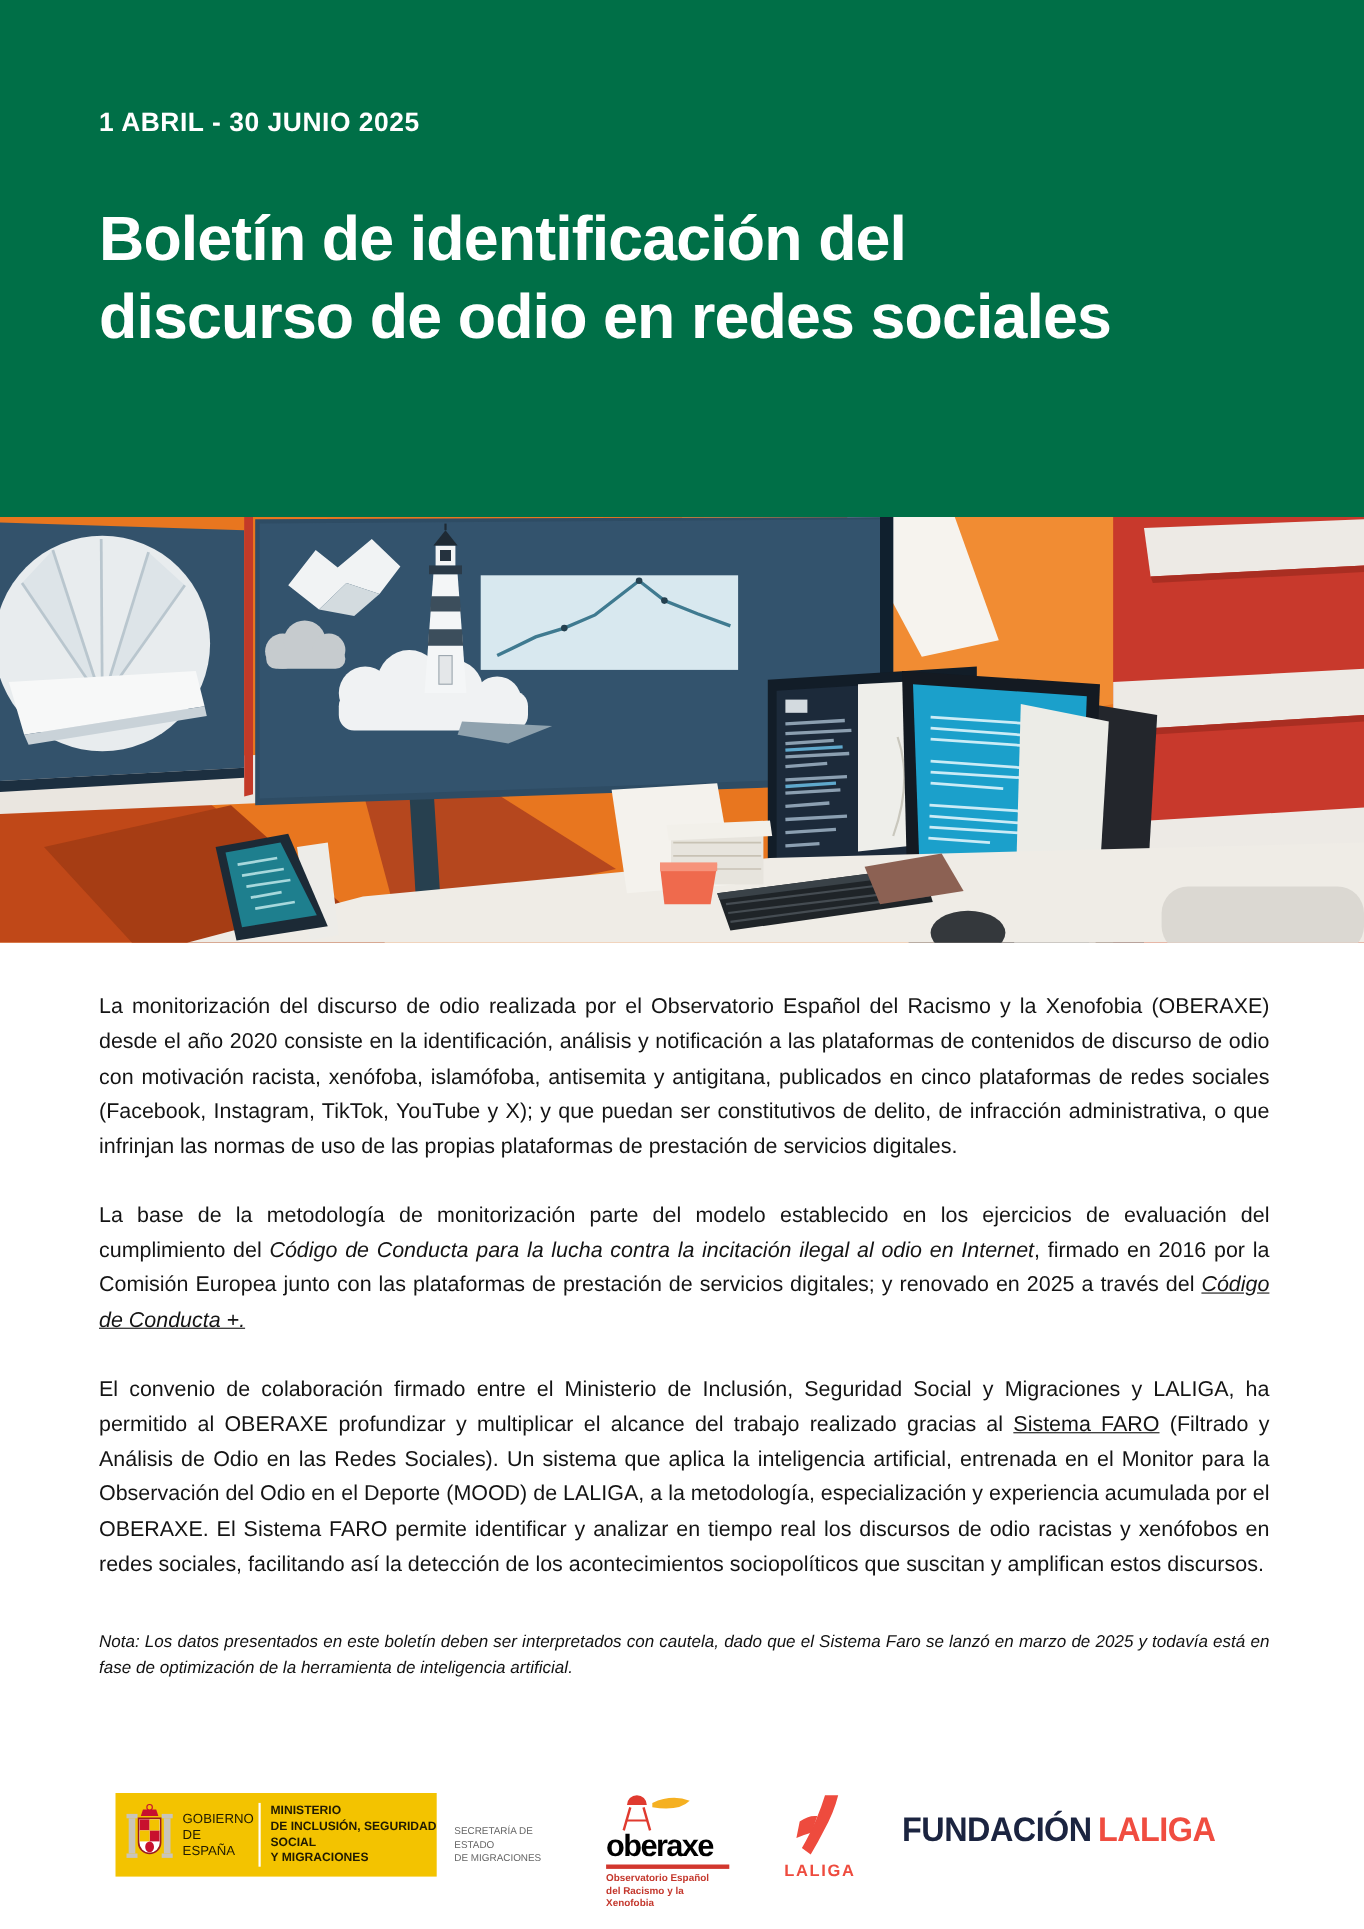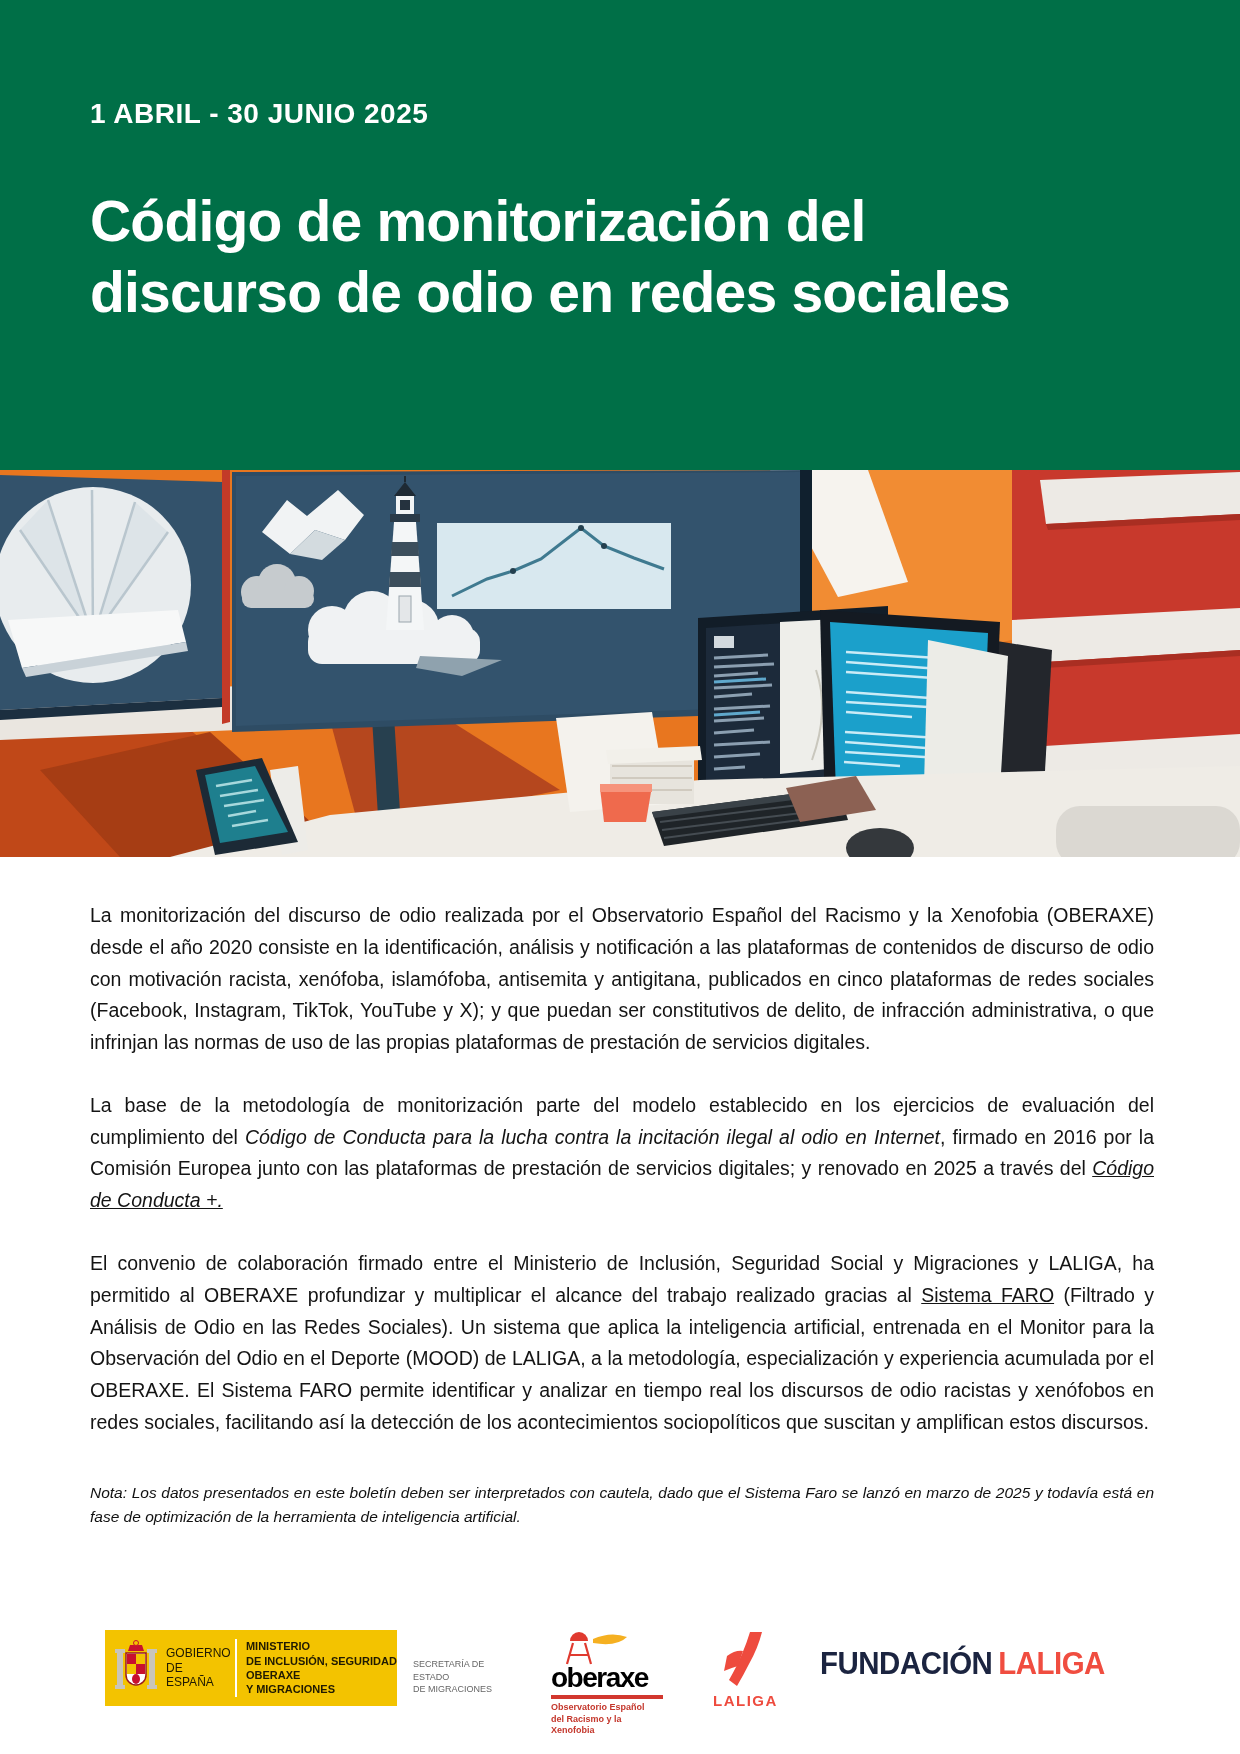--- a/index.html
+++ b/index.html
@@ -2,21 +2,21 @@
 <html><head>
 <meta charset="utf-8">
 <style>
   html,body{margin:0;padding:0;background:#9a9a9a;}
   .page{position:relative;width:1240px;height:1754px;margin:0 auto;background:#ffffff;
         font-family:"Liberation Sans",sans-serif;overflow:hidden;}
 
   
   .green-header{position:absolute;top:0;left:0;width:1240px;height:470px;background:#006F47;
                 box-sizing:border-box;padding:98px 88px 0 90px;color:#fff;}
-  .date-range{font-size:28px;font-weight:bold;letter-spacing:.5px;}
+  .date-range{font-size:24px;font-weight:bold;letter-spacing:.5px;}
   .hero-title{margin-top:56px;font-size:57px;font-weight:bold;line-height:1.25;letter-spacing:-.8px;}
 
   
   .hero{position:absolute;top:470px;left:0;width:1240px;height:387px;}
   .hero svg{display:block;}
 
   
   .content{position:absolute;top:857px;left:0;width:1240px;box-sizing:border-box;
            padding:43px 86px 0 90px;color:#141414;}
   .para{font-size:19.5px;line-height:1.63;text-align:justify;margin:0 0 31px 0;}
@@ -46,21 +46,21 @@
   .eu-caption{font-size:13px;font-weight:bold;color:#2653A6;line-height:1.25;margin-top:7px;white-space:pre-line;}
 </style>
 </head>
 <body>
 
 <div class="page">
 
   <header class="green-header">
     <div class="date-range">1 ABRIL - 30 JUNIO 2025</div>
     <div class="hero-title">
-      <div>Código de monitorización del</div>
+      <div>Boletín de identificación del</div>
       <div>discurso de odio en redes sociales</div>
     </div>
   </header>
 
   <div class="hero">
     <svg width="1240" height="387" viewBox="0 0 1240 387">
 
       <rect x="0" y="0" width="1240" height="387" fill="#E8761F"></rect>
       <polygon points="620,0 1012,0 1012,170 700,235" fill="#F18C33"></polygon>
       <polygon points="640,0 770,0 700,150 600,92" fill="#F0903A"></polygon>
@@ -257,21 +257,21 @@
         <rect x="14" y="15" width="9" height="10" fill="#C8102E"></rect>
         <rect x="23" y="25" width="9" height="10" fill="#C8102E"></rect>
         <rect x="23" y="15" width="9" height="10" fill="#F3C300"></rect>
         <rect x="14" y="25" width="9" height="10" fill="#F3C300"></rect>
         <ellipse cx="23" cy="40" rx="4" ry="5" fill="#C8102E"></ellipse>
       </svg>
       <div class="gov-name">GOBIERNO
 DE ESPAÑA</div>
       <div class="gov-divider"></div>
       <div class="gov-ministry">MINISTERIO
-DE INCLUSIÓN, SEGURIDAD OBERAXE
+DE INCLUSIÓN, SEGURIDAD SOCIAL
 Y MIGRACIONES</div>
     </div>
 
     <div class="secretaria">SECRETARÍA DE ESTADO
 DE MIGRACIONES</div>
 
     <div class="oberaxe">
       <svg width="78" height="36" viewBox="0 0 78 36">
         <path d="M19,11 a9,9 0 0 1 18,0 Z" fill="#E03A2F"></path>
         <line x1="22" y1="13" x2="16" y2="34" stroke="#E03A2F" stroke-width="2.2"></line>

